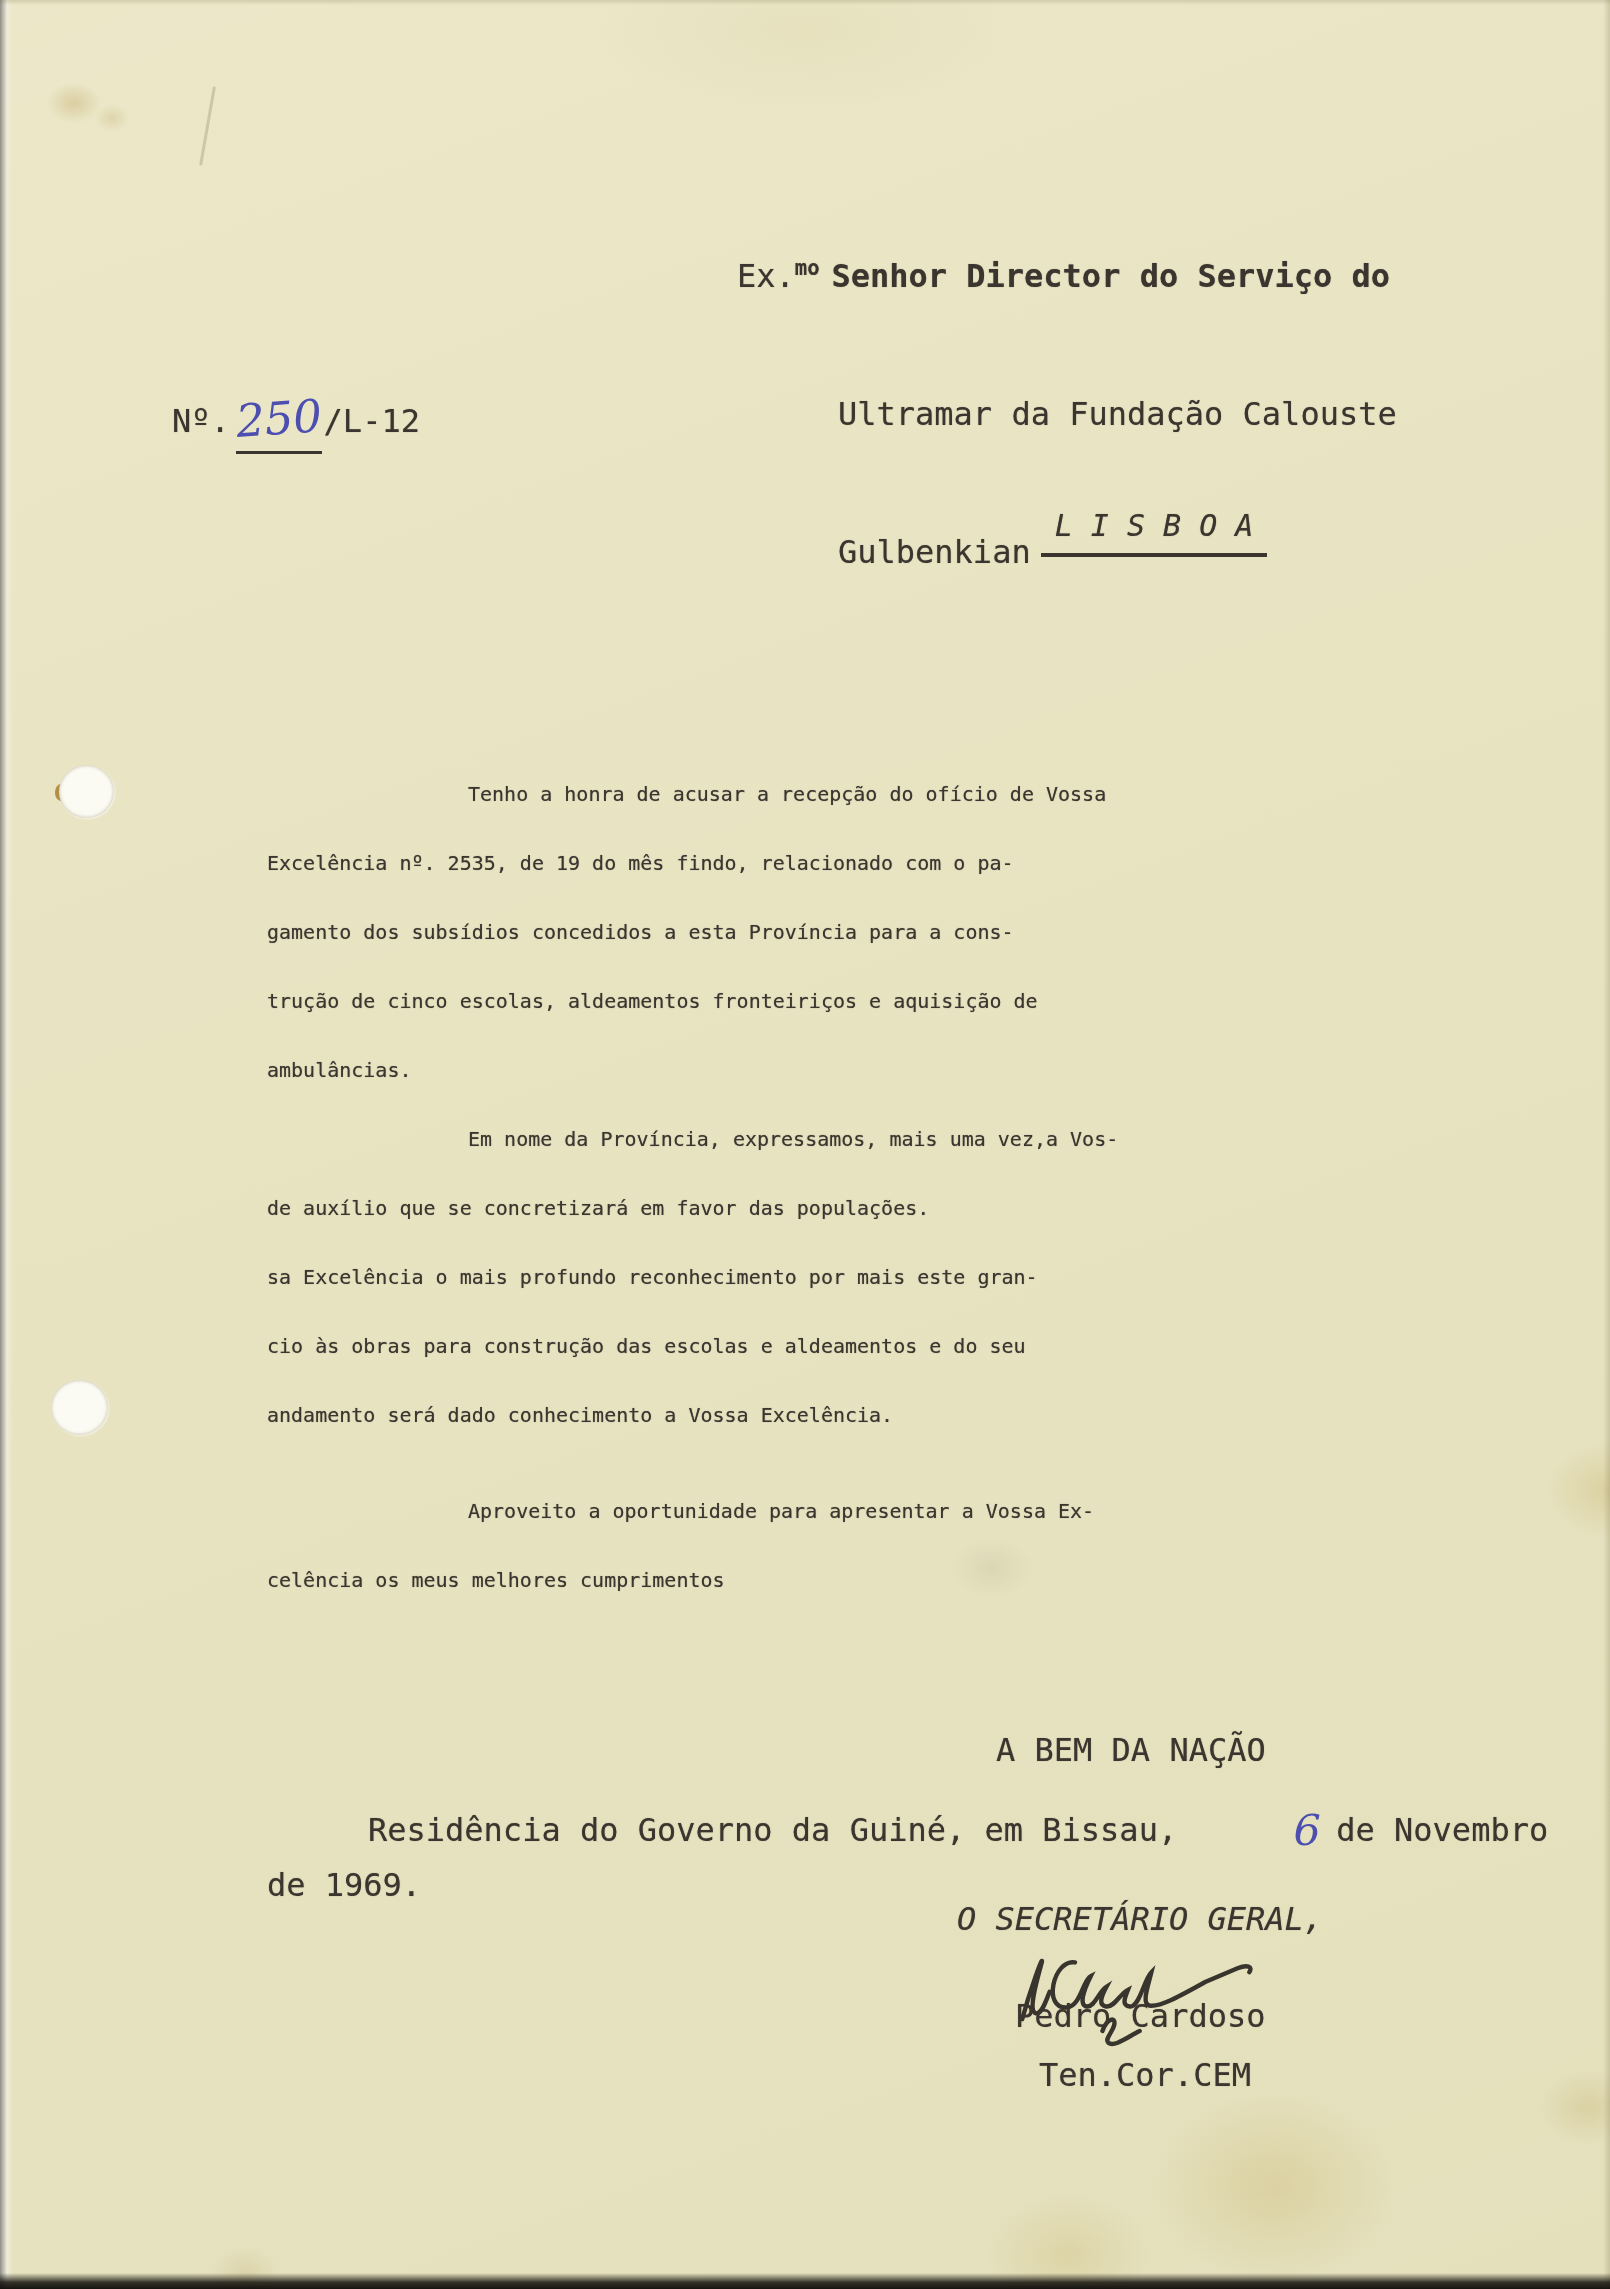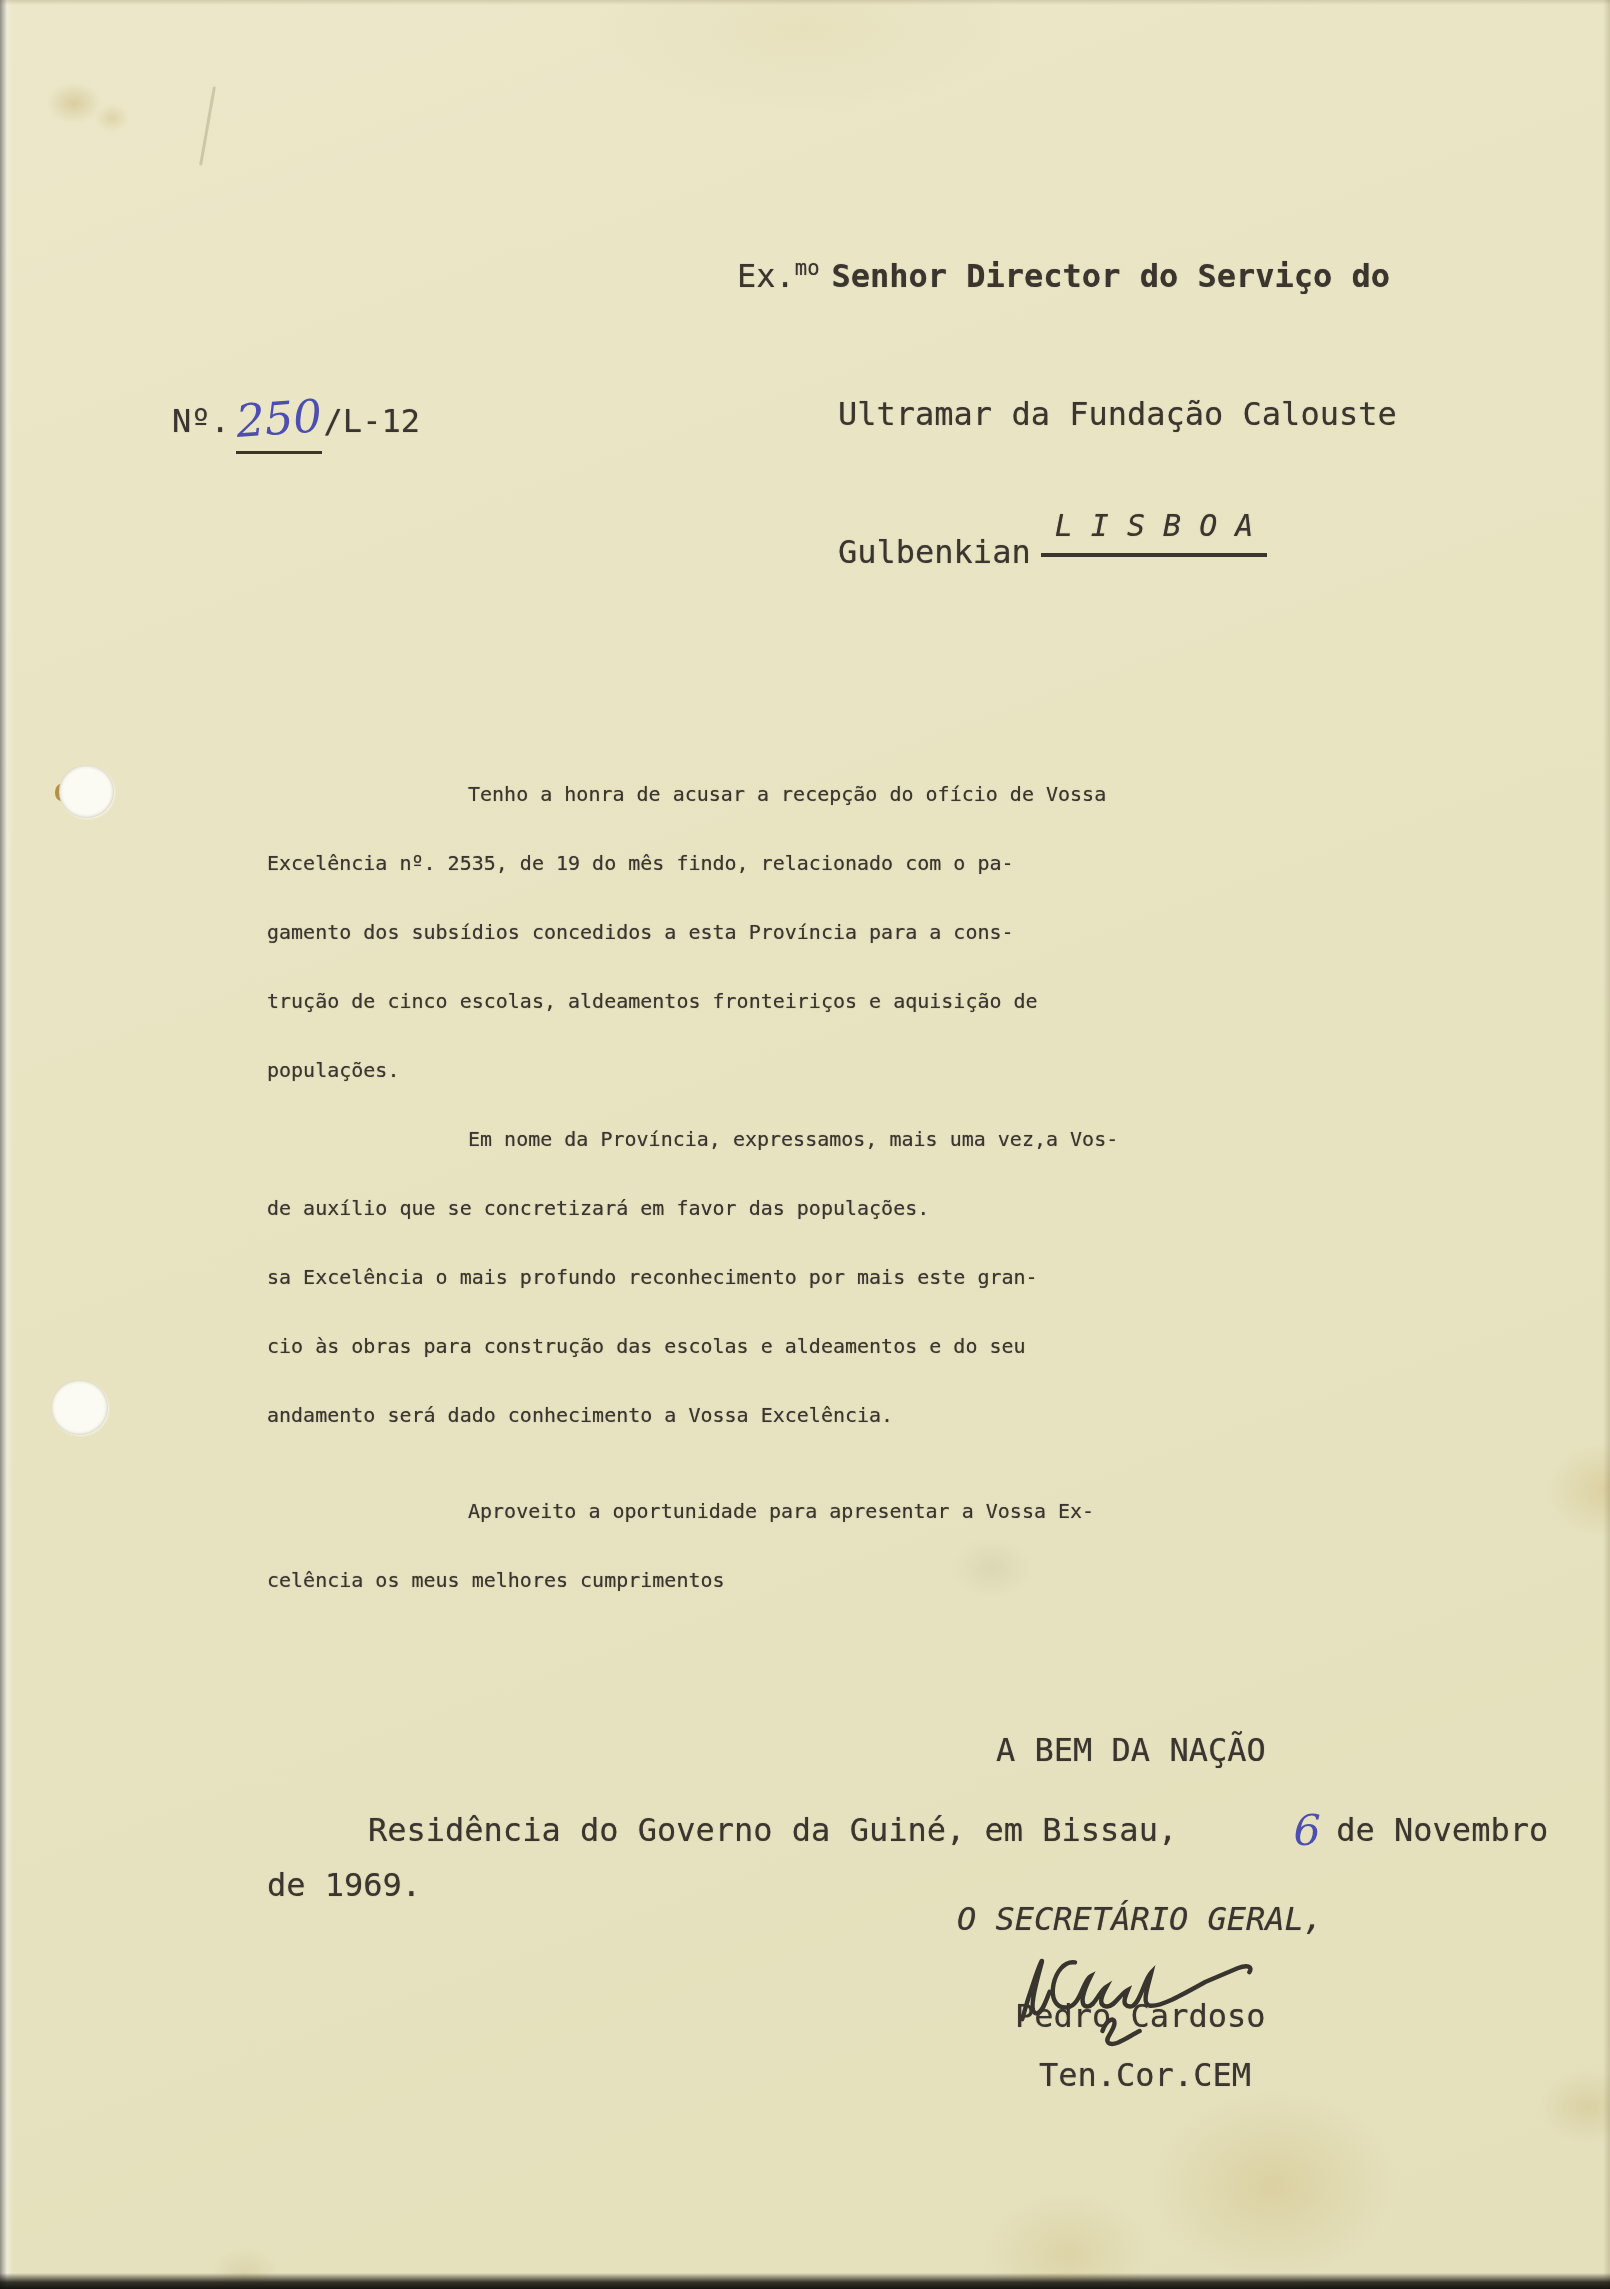--- a/index.html
+++ b/index.html
@@ -58,21 +58,21 @@
   .hole-2 { left: 51px; top: 1380px; width: 57px; height: 55px; }
   .hole-speck { position: absolute; left: 55px; top: 784px; width: 11.8px; height: 16.7px;
     background: #a97f2f; border-radius: 50% 40% 50% 50%; opacity: .85; }
 
   
   .tw { text-shadow: 0 0 1px rgba(56,50,45,0.55); white-space: pre; }
 
   .recipient { position: absolute; left: 737px; top: 169px; font-size: 32px; }
   .recipient .line { height: 62px; line-height: 62px; white-space: pre; }
   .recipient .cont { padding-left: 101px; }
-  .sup { font-size: 20.6px; position: relative; top: -11.8px; }
+  .sup { font-size: 20.6px; position: relative; top: -11.8px; font-weight: bold; }
   .rest { margin-left: 11.8px; font-weight: bold; }
 
   .ref-line { position: absolute; left: 172px; top: 392px; font-size: 32px; line-height: 59px; white-space: pre; }
   .ref-blank {
     display: inline-block; min-width: 80px; text-align: center;
     border-bottom: 3.9px solid #3b352f; margin: 0 2px 0 5.9px; vertical-align: baseline;
   }
   .hand { font-family: "DejaVu Serif", serif; font-style: italic; color: #4d4fb0; text-shadow: none; }
   .hand-250 { display: inline-block; font-size: 45px; line-height: 39px; position: relative; top: 2px; transform: rotate(-4deg); }
 
@@ -120,21 +120,21 @@
 
   <div class="ref-line tw"><span>Nº.</span><span class="ref-blank"><span class="hand hand-250">250</span></span><span>/L-12</span></div>
 
   <div class="place-heading tw">L I S B O A</div>
 
   <div class="body-text">
     <div class="bline tw indent">Tenho a honra de acusar a recepção do ofício de Vossa</div>
     <div class="bline tw">Excelência nº. 2535, de 19 do mês findo, relacionado com o pa-</div>
     <div class="bline tw">gamento dos subsídios concedidos a esta Província para a cons-</div>
     <div class="bline tw">trução de cinco escolas, aldeamentos fronteiriços e aquisição de</div>
-    <div class="bline tw">populações.</div>
+    <div class="bline tw">ambulâncias.</div>
     <div class="bline tw indent">Em nome da Província, expressamos, mais uma vez,a Vos-</div>
     <div class="bline tw">de auxílio que se concretizará em favor das populações.</div>
     <div class="bline tw">sa Excelência o mais profundo reconhecimento por mais este gran-</div>
     <div class="bline tw">cio às obras para construção das escolas e aldeamentos e do seu</div>
     <div class="bline tw">andamento será dado conhecimento a Vossa Excelência.</div>
     <div class="bline tw indent gap-before">Aproveito a oportunidade para apresentar a Vossa Ex-</div>
     <div class="bline tw">celência os meus melhores cumprimentos</div>
   </div>
 
   <div class="motto tw">A BEM DA NAÇÃO</div>

